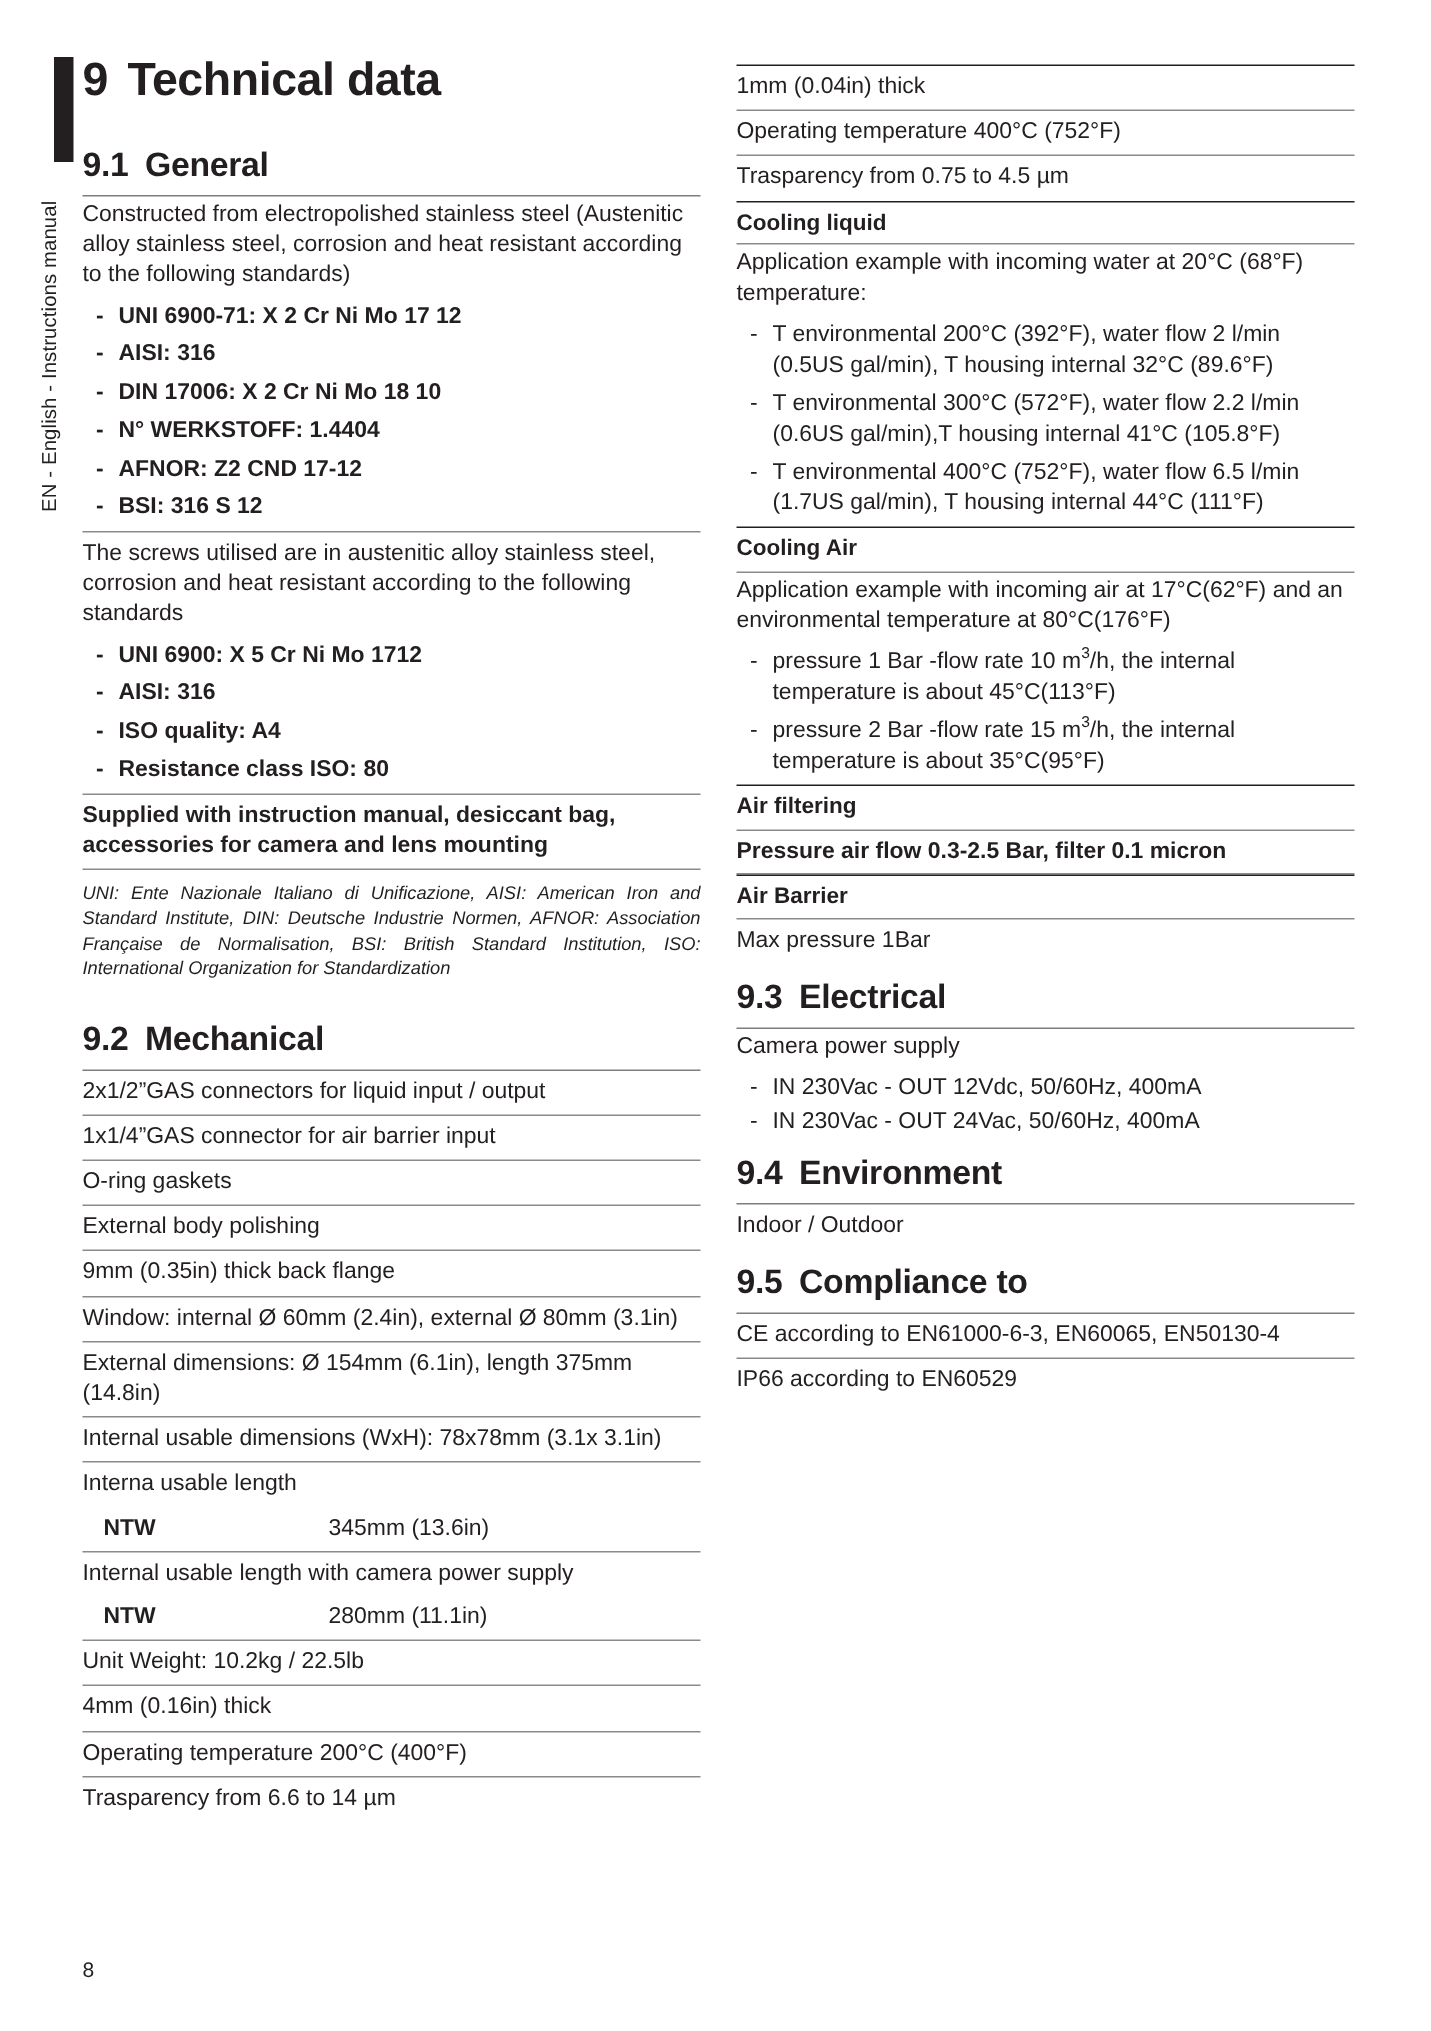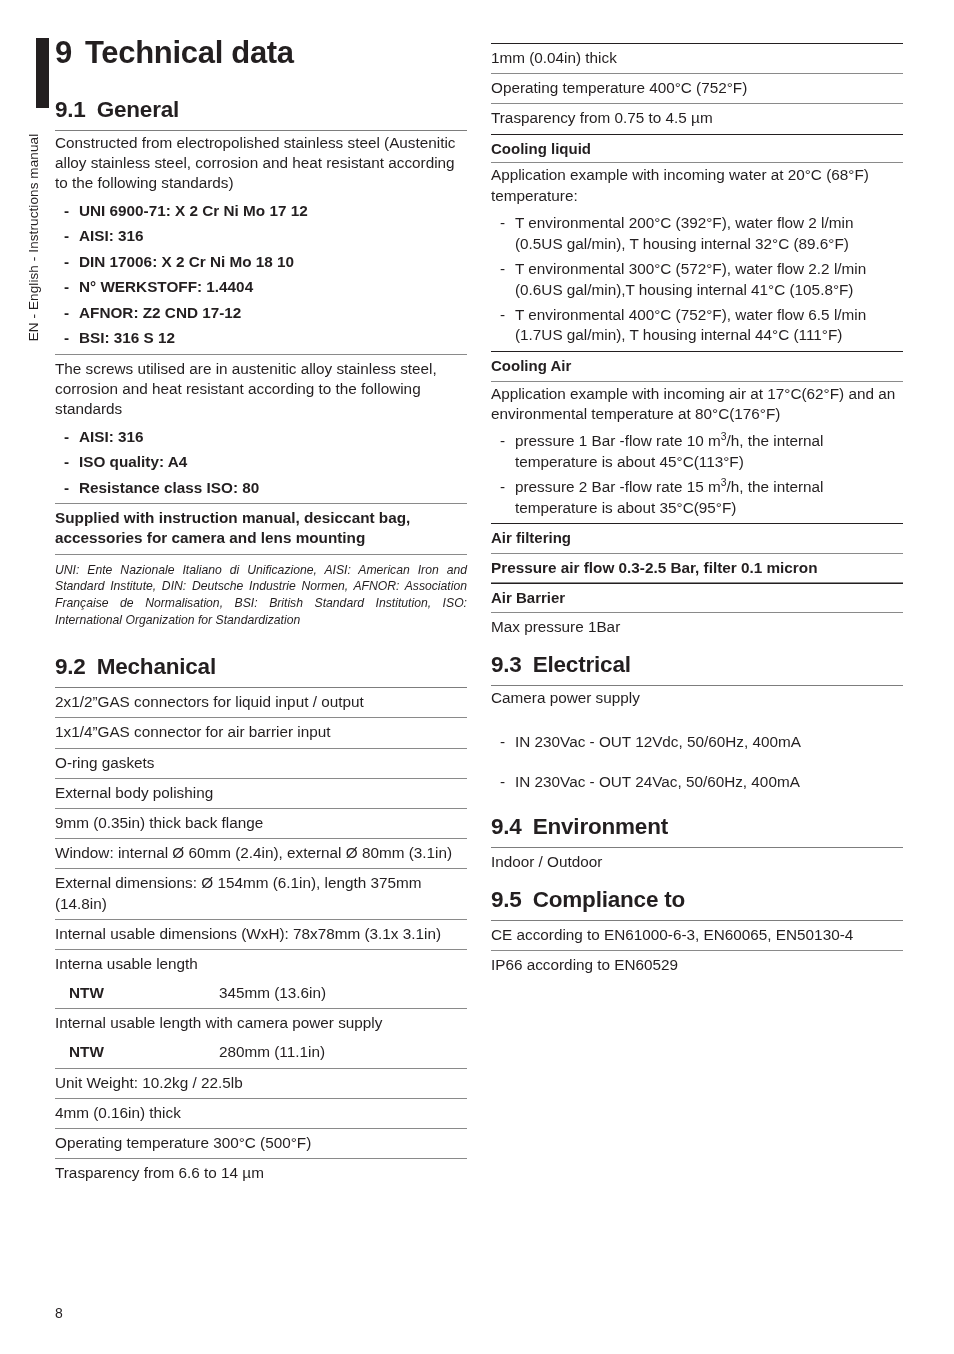--- a/index.html
+++ b/index.html
@@ -121,21 +121,21 @@
     line-height: 1.34;
     color: #231f20;
   }
   ul.dash li:first-child { margin-top: 4px; }
   ul.dash li::before {
     content: "-";
     position: absolute;
     left: 9px;
     top: 0;
   }
-  ul.dash.tight li { margin: 20px 0; }
+  ul.dash.tight li { margin: 3px 0; }
 
   .para {
     font-size: 15.3px;
     line-height: 1.33;
     color: #231f20;
     padding: 4px 0 3px 0;
   }
   .para.nopad { padding-top: 2px; }
 
   .block-rule-bottom { border-bottom: 1px solid #8a8a8a; padding-bottom: 5px; font-weight: bold; }
@@ -184,20 +184,21 @@
         <li>UNI 6900-71: X 2 Cr Ni Mo 17 12</li>
         <li>AISI: 316</li>
         <li>DIN 17006: X 2 Cr Ni Mo 18 10</li>
         <li>N° WERKSTOFF: 1.4404</li>
         <li>AFNOR: Z2 CND 17-12</li>
         <li>BSI: 316 S 12</li>
       </ul>
 
       <div class="para">The screws utilised are in austenitic alloy stainless steel, corrosion and heat resistant according to the following standards</div>
       <ul class="dash block-rule-bottom">
+        <li>UNI 6900: X 5 Cr Ni Mo 1712</li>
         <li>AISI: 316</li>
         <li>ISO quality: A4</li>
         <li>Resistance class ISO: 80</li>
       </ul>
 
       <div class="para block-rule-bottom">Supplied with instruction manual, desiccant bag, accessories for camera and lens mounting</div>
 
       <div class="footnote">UNI: Ente Nazionale Italiano di Unificazione, AISI: American Iron and Standard Institute, DIN: Deutsche Industrie Normen, AFNOR: Association Française de Normalisation, BSI: British Standard Institution, ISO: International Organization for Standardization</div>
     </div>
 
@@ -223,21 +224,21 @@
 
       <div class="row nborder">Internal usable length with camera power supply</div>
       <div class="row row-pair">
         <span class="k">NTW</span>
         <span class="v">280mm (11.1in)</span>
       </div>
 
       <div class="row">Unit Weight: 10.2kg / 22.5lb</div>
 
       <div class="row">4mm (0.16in) thick</div>
-      <div class="row">Operating temperature 300°C (500°F)</div>
+      <div class="row">Operating temperature 200°C (400°F)</div>
       <div class="row last">Trasparency from 6.6 to 14 µm</div>
     </div>
   </div>
 
   <div class="col col-right">
 
     <div class="spec thick-top">
       <div class="row">1mm (0.04in) thick</div>
       <div class="row">Operating temperature 400°C (752°F)</div>
       <div class="row nborder">Trasparency from 0.75 to 4.5 µm</div>

